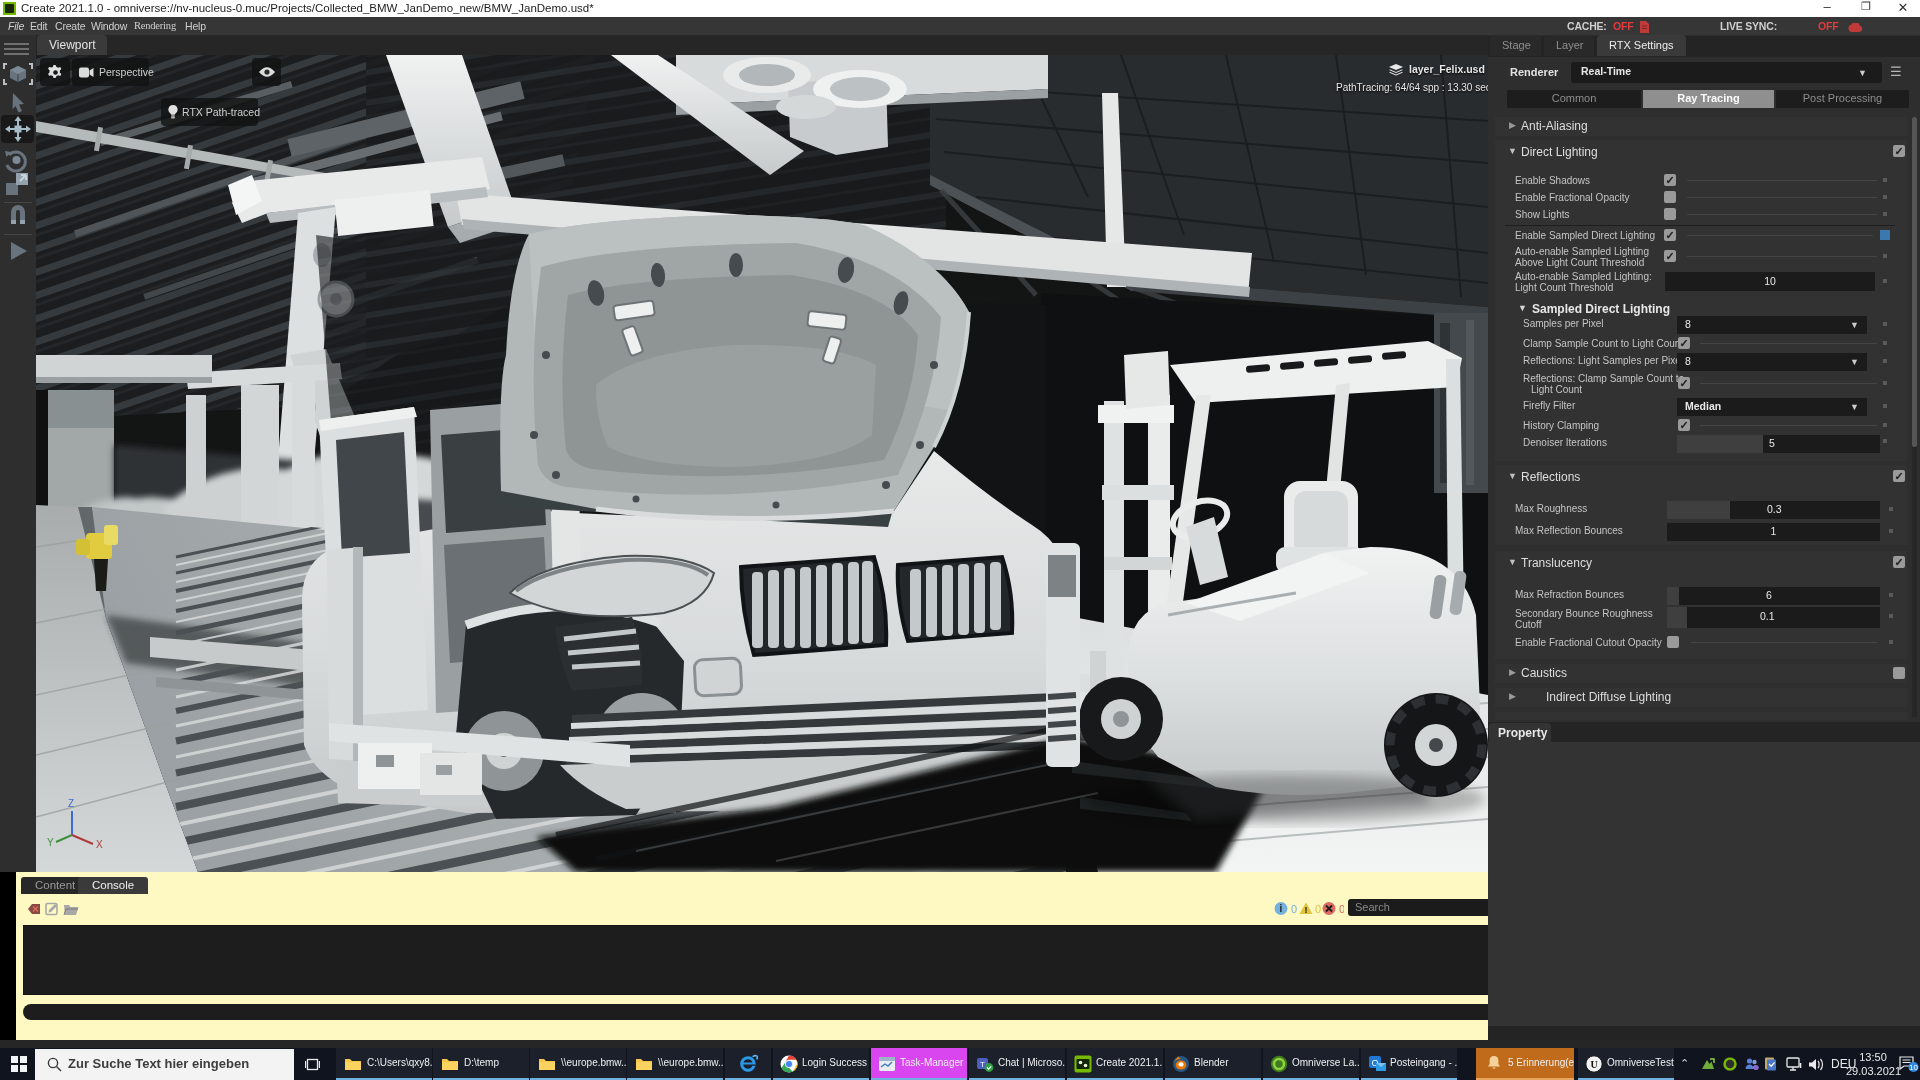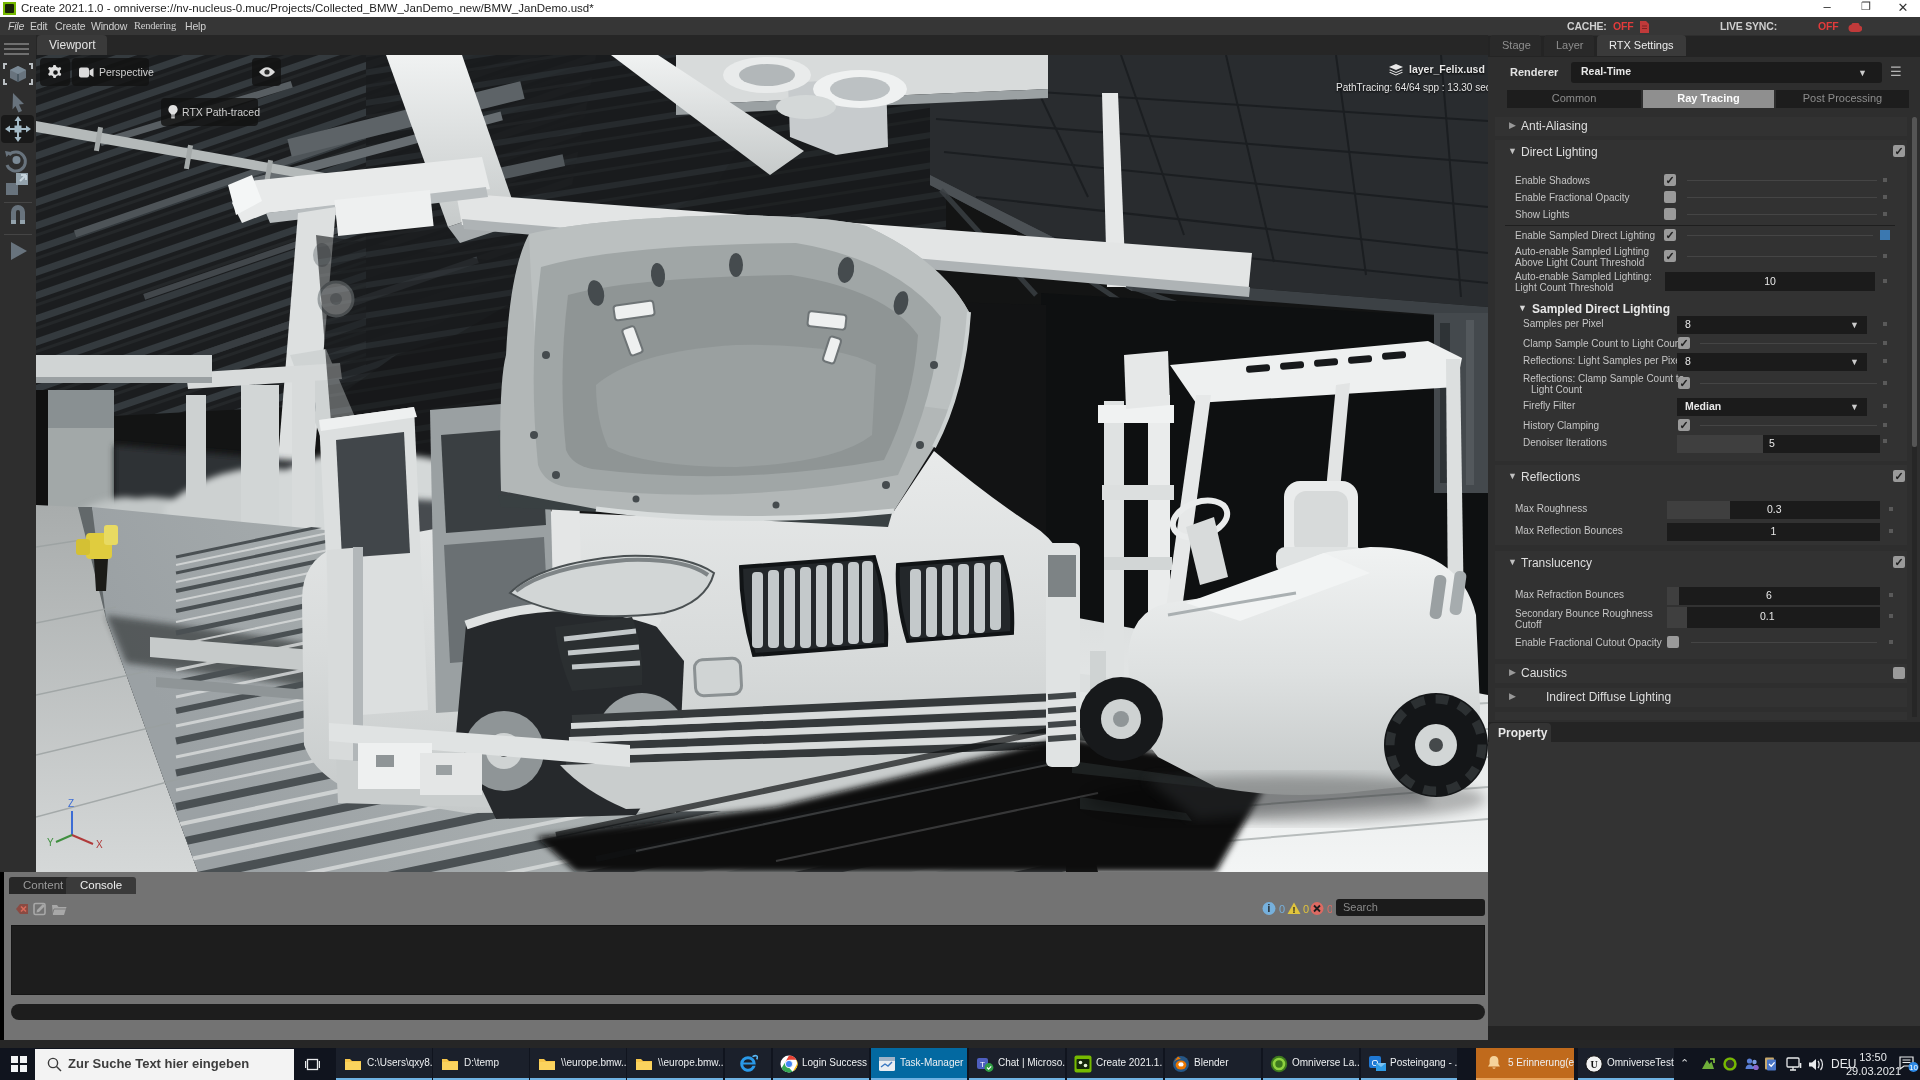--- a/index.html
+++ b/index.html
@@ -29,21 +29,21 @@
   #ltoolbar { left:0; top:55px; width:36px; height:817px; background:#2e2e2e; }
 
   
   #viewport { left:36px; top:55px; width:1452px; height:817px; background:#151515; overflow:hidden; }
   .vpbtn svg { flex:0 0 auto; }
   .vpbtn { position:absolute; background:rgba(18,18,18,0.82); border-radius:4px; color:#cfcfcf;
            font-size:10.5px; height:26px; display:flex; align-items:center; white-space:nowrap; }
   .ovtext { position:absolute; color:#e8e8e8; font-size:10.5px; text-shadow:0 1px 2px #000; font-weight:bold; white-space:nowrap; }
 
   
-  #bottompanel { left:4px; top:872px; width:1488px; height:168px; background:#737373; }
+  #bottompanel { left:16px; top:872px; width:1488px; height:168px; background:#fef9c3; }
   .btab { position:absolute; top:5px; height:17px; font-size:11.5px; padding:2px 14px 0 14px; border-radius:3px 3px 0 0; }
   #consolebox { position:absolute; left:7px; top:53px; width:1474px; height:70px; background:#1d1d1d; border:1px solid #151515; }
   #cmdbox { position:absolute; left:7px; top:132px; width:1474px; height:16px; background:#1d1d1d; border-radius:8px; }
   #searchbox { position:absolute; left:1332px; top:27px; width:149px; height:17px; background:#1b1b1b; border-radius:3px;
                color:#8a8a8a; font-size:11px; padding:2px 0 0 7px; }
 
   
   #rightpanel { left:1488px; top:35px; width:432px; height:1013px; background:#2e2e2e; }
   .rtabstrip { position:absolute; left:0; top:1px; width:432px; height:21px; background:#242424; }
   .rtab { position:absolute; top:0; height:21px; font-size:11px; padding:4px 12px 0 12px; border-radius:4px 4px 0 0; }
@@ -862,21 +862,21 @@
         <span class="tbul" style="left:0;width:96px;"></span>
       <svg style="position:absolute;left:7px;top:7px;" width="18" height="18" viewBox="0 0 18 18">
         <circle cx="9" cy="9" r="8.5" fill="#fff"></circle>
         <path d="M9 0.5 a8.5 8.5 0 0 1 7.4 4.3 l-7.4 0 a4.4 4.4 0 0 0 -4 2.6 z" fill="#ea4335"></path>
         <path d="M16.6 5 a8.5 8.5 0 0 1 -3.8 11.6 l3.6 -6.4 a4.4 4.4 0 0 0 -0.2 -4.6 z" fill="#fbbc05"></path>
         <path d="M12.6 16.8 a8.5 8.5 0 0 1 -11 -3.8 l3.8 -6 a4.4 4.4 0 0 0 3.9 5.9 z" fill="#34a853"></path>
         <circle cx="9" cy="9" r="3.6" fill="#4285f4" stroke="#fff" stroke-width="0.8"></circle>
       </svg>
       <span style="position:absolute;left:29px;top:9px;">Login Success ...</span>
       </div>
-    <div class="tbtn" style="left:871px;width:96px;background:#0369a1;">
+    <div class="tbtn" style="left:871px;width:96px;background:#d946ef;">
         <span class="tbul" style="left:0;width:96px;"></span>
       <svg style="position:absolute;left:7px;top:7px;" width="18" height="18" viewBox="0 0 18 18">
         <rect x="1" y="2" width="16" height="14" rx="1.5" fill="#e9edf2"></rect>
           <rect x="1" y="2" width="16" height="4" fill="#9fb3c8"></rect>
         <path d="M3 12 l4 -3 3 2 4 -4" stroke="#3a78c2" stroke-width="1.4" fill="none"></path>
       </svg>
       <span style="position:absolute;left:29px;top:9px;">Task-Manager</span>
       </div>
     <div class="tbtn" style="left:969px;width:96px;background:#1b202b;">
         <span class="tbul" style="left:0;width:96px;"></span>

